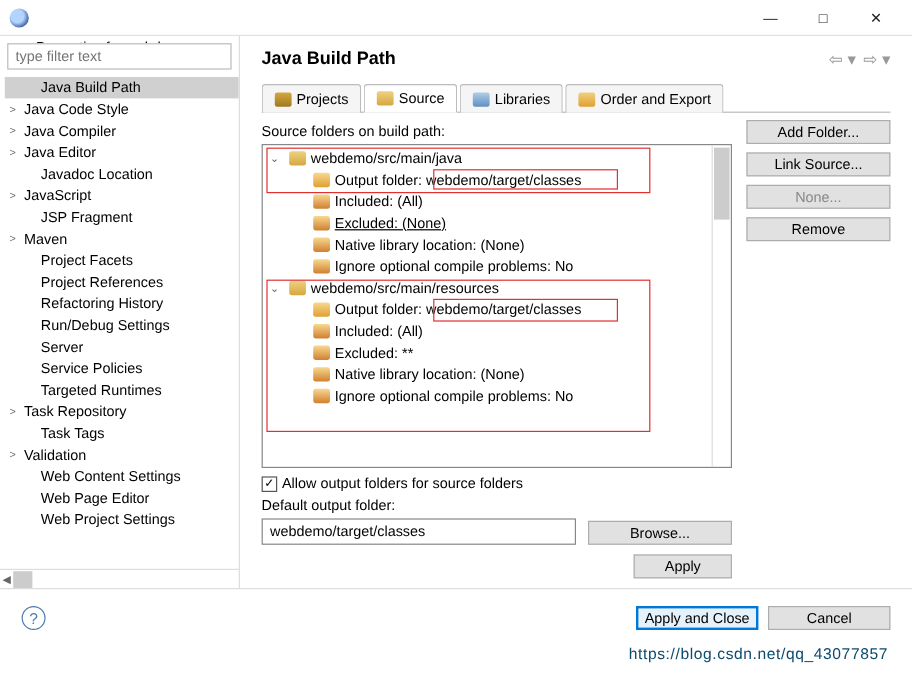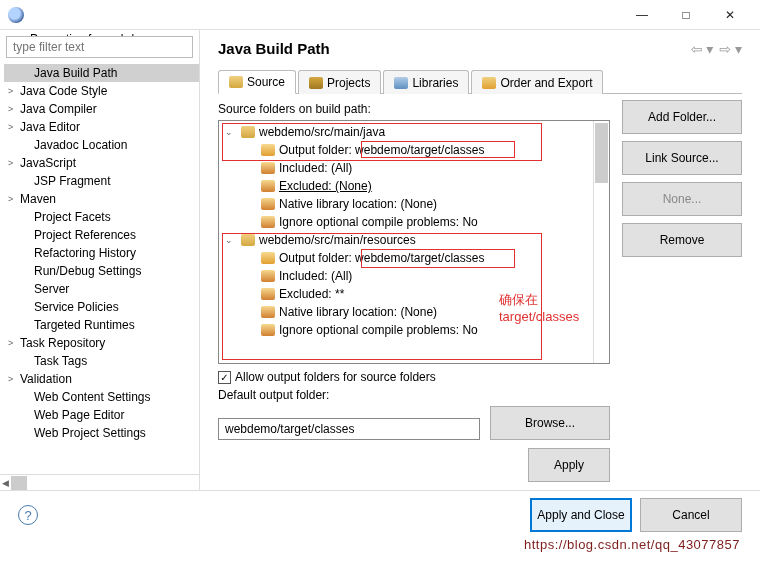--- a/index.html
+++ b/index.html
@@ -39,35 +39,35 @@
 .fnode .expand { margin-left: 6px; }
 .fnode .ficon { width: 14px; height: 12px; margin: 0 4px; border-radius: 2px; }
 .pkgico { background: linear-gradient(#f0d080, #d4a840); }
 .outico { background: linear-gradient(#f8d890, #e0a030); }
 .attrico { background: linear-gradient(#f8d890, #d08030); }
 .redbox { border: 1px solid #e03030; position: absolute; pointer-events: none; }
 .annotation { position: absolute; color: #e03030; font-size: 13px; }
 .vscroll { width: 16px; border-left: 1px solid #ddd; position: relative; }
 .vscroll-thumb { position: absolute; left: 1px; right: 1px; top: 2px; height: 60px; background: #ccc; }
 .btn-col { width: 120px; margin-left: 12px; display: flex; flex-direction: column; gap: 7px; padding-top: 2px; }
-.btn { height: 34px; border: 1px solid #adadad; background: #e1e1e1; display: flex; align-items: center; justify-content: center; }
+.btn { height: 20px; border: 1px solid #adadad; background: #e1e1e1; display: flex; align-items: center; justify-content: center; }
 .btn.disabled { color: #888; }
 .chk-row { margin-top: 6px; display: flex; align-items: center; gap: 4px; }
 .chk { width: 13px; height: 13px; border: 1px solid #555; display: flex; align-items: center; justify-content: center; font-size: 10px; }
 .default-row { display: flex; gap: 10px; margin-top: 4px; align-items: flex-end; }
 .default-input { flex: 1; padding: 3px 6px; border: 1px solid #888; }
 .apply-row { margin-top: 8px; text-align: right; padding-bottom: 8px; }
 .apply-row .btn { display: inline-flex; width: 82px; }
 .sep { height: 1px; background: #ddd; margin: 0; }
 .footer { height: 48px; display: flex; align-items: center; padding: 0 18px; }
 .help { width: 20px; height: 20px; border: 1.5px solid #4a7ab0; border-radius: 50%; color: #4a7ab0; display: flex; align-items: center; justify-content: center; font-size: 13px; }
 .footer-btns { margin-left: auto; display: flex; gap: 8px; }
 .footer-btns .btn { width: 102px; }
 .btn.primary { border: 2px solid #0078d7; background: #e5f1fb; }
-.watermark { position: absolute; right: 20px; bottom: 12px; color: #7f1d1d; font-size: 13px; letter-spacing: 0.5px; }
+.watermark { position: absolute; right: 20px; bottom: 12px; color: #0c4a6e; font-size: 13px; letter-spacing: 0.5px; }
 </style>
 </head>
 <body>
 
 <div class="titlebar">
   <span class="titlebar-icon"></span>
   <span class="titlebar-title">Properties for webdemo</span>
   <div class="titlebar-btn">—</div>
   <div class="titlebar-btn">□</div>
   <div class="titlebar-btn">✕</div>
@@ -169,27 +169,27 @@
   </div>
 
   <div class="content">
     <div class="heading-row">
       <div class="heading">Java Build Path</div>
       <div class="nav-arrows">⇦ ▾</div>
       <div class="nav-arrows" style="margin-left:6px">⇨ ▾</div>
     </div>
 
     <div class="tabset" id="tabset">
+        <div class="tab">
+          <span class="tab-icon ic-projects"></span>
+          <span>Projects</span>
+        </div>
         <div class="tab active">
           <span class="tab-icon ic-source"></span>
           <span>Source</span>
-        </div>
-        <div class="tab">
-          <span class="tab-icon ic-projects"></span>
-          <span>Projects</span>
         </div>
         <div class="tab">
           <span class="tab-icon ic-libraries"></span>
           <span>Libraries</span>
         </div>
         <div class="tab">
           <span class="tab-icon ic-order"></span>
           <span>Order and Export</span>
         </div>
       </div>
@@ -250,21 +250,20 @@
                 <span>Ignore optional compile problems: No</span>
               </div>
             </div>
           <div class="vscroll">
               <div class="vscroll-thumb"></div>
             </div>
           <div class="redbox" style="left:3px;top:2px;width:320px;height:38px"></div>
           <div class="redbox" style="left:142px;top:20px;width:154px;height:17px"></div>
           <div class="redbox" style="left:3px;top:112px;width:320px;height:127px"></div>
           <div class="redbox" style="left:142px;top:128px;width:154px;height:19px"></div>
-          <div class="annotation" style="left:280px;top:170px">确保在target/classes</div>
         </div>
         <div class="chk-row">
           <div class="chk">✓</div>
           <span>Allow output folders for source folders</span>
         </div>
         <div style="margin-top:4px">Default output folder:</div>
         <div class="default-row">
           <input class="default-input" value="webdemo/target/classes" style="">
           <div class="btn" style="width:120px">Browse...</div>
         </div>

